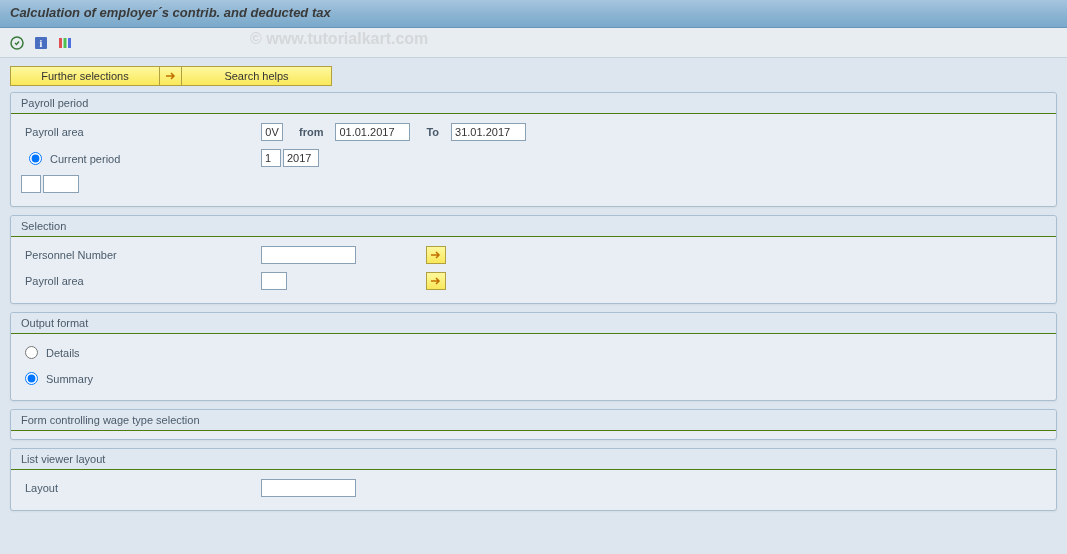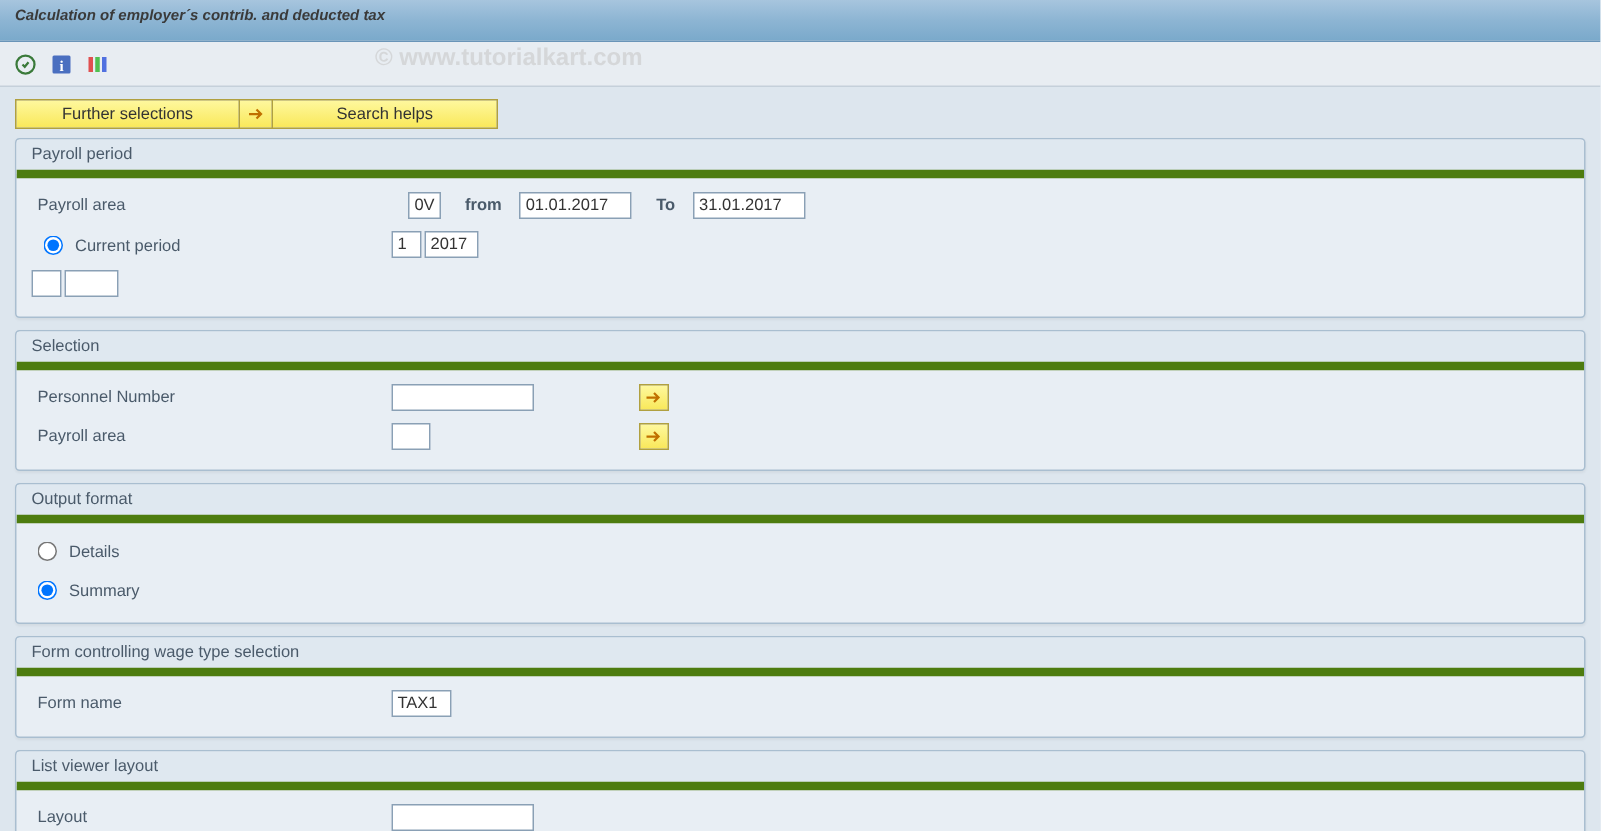--- a/index.html
+++ b/index.html
@@ -10,21 +10,21 @@
       width: 1067px;
       height: 554px;
       overflow: hidden;
       color: #333;
     }
     .title-bar {
       background: linear-gradient(to bottom, #a7c5de 0%, #8db5d3 50%, #7aa9cb 100%);
       height: 28px;
       border-bottom: 1px solid #6a95b8;
       padding: 5px 10px;
-      font-size: 10px;
+      font-size: 13px;
       font-weight: bold;
       font-style: italic;
       color: #3a3a3a;
     }
     .toolbar {
       background: #e8edf2;
       height: 30px;
       border-bottom: 1px solid #c5d0da;
       display: flex;
       align-items: center;
@@ -88,21 +88,21 @@
       border: 1px solid #a9bed0;
       border-radius: 3px;
       margin-bottom: 8px;
       padding: 0 0 8px 0;
       box-shadow: 0 1px 2px rgba(0,0,0,0.05);
     }
     .group-title {
       font-size: 11px;
       color: #4a5a6a;
       padding: 4px 10px 4px 10px;
-      border-bottom: 6px solid #4d7c0f;
+      border-bottom: 1px solid #4d7c0f;
       background: #dfe8f0;
       border-radius: 3px 3px 0 0;
     }
     .group-body {
       padding: 6px 10px 0 10px;
     }
     .row {
       display: flex;
       align-items: center;
       height: 24px;
@@ -123,21 +123,21 @@
       cursor: pointer;
     }
     input[type="text"] {
       height: 18px;
       border: 1px solid #8aa0b5;
       background: #fff;
       font-size: 11px;
       padding: 0 3px;
       color: #333;
     }
-    .tiny-input { width: 22px; text-align: center; background: #d0dce8; margin-left: 11px; }
+    .tiny-input { width: 22px; text-align: center; background: #d0dce8; }
     .small-input { width: 20px; }
     .year-input { width: 36px; }
     .date-input { width: 75px; }
     .code-input { width: 40px; }
     .med-input { width: 95px; }
     .inline-label { color: #4a5a6a; font-size: 11px; padding: 0 12px 0 16px; font-weight: bold; }
     .arrow-btn {
       width: 20px;
       height: 18px;
       background: linear-gradient(to bottom, #fef89e 0%, #f9e85a 100%);
@@ -262,26 +262,20 @@
         <label class="radio-label">
           <input type="radio" name="outfmt" checked="" style="">
           <span>Summary</span>
         </label>
       </div>
     </div>
   </div>
 
   <div class="group-box">
     <div class="group-title">Form controlling wage type selection</div>
-    <div class="group-body">
-      <div class="row">
-        <span class="label">Form name</span>
-        <input type="text" class="code-input" value="TAX1" style="">
-      </div>
-    </div>
   </div>
 
   <div class="group-box">
     <div class="group-title">List viewer layout</div>
     <div class="group-body">
       <div class="row">
         <span class="label">Layout</span>
         <input type="text" class="med-input" value="" style="">
       </div>
     </div>

